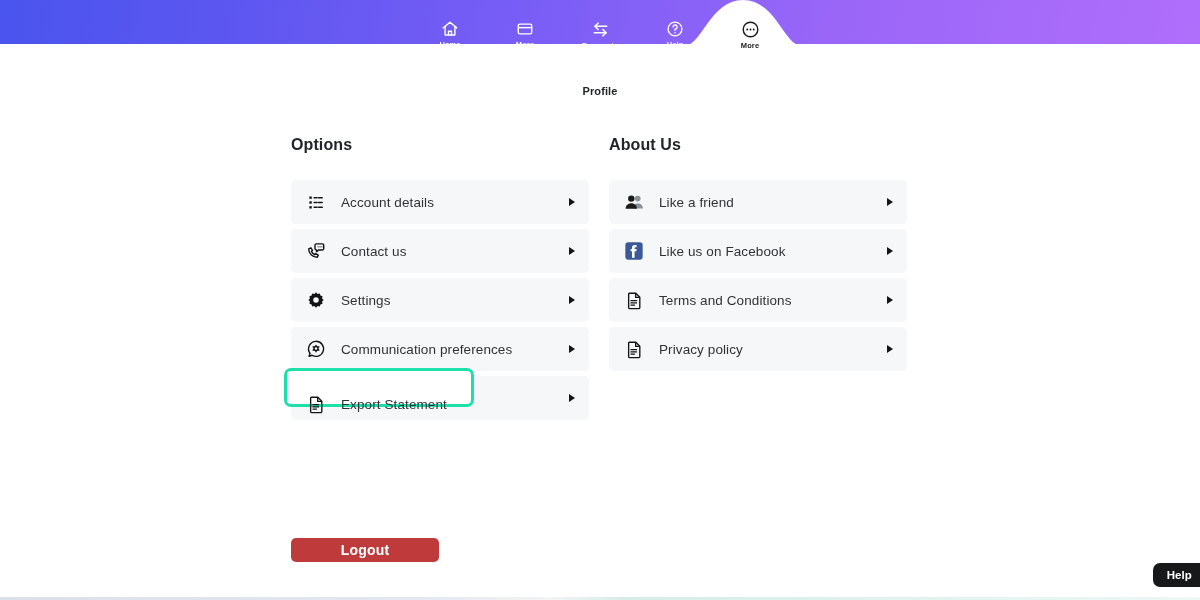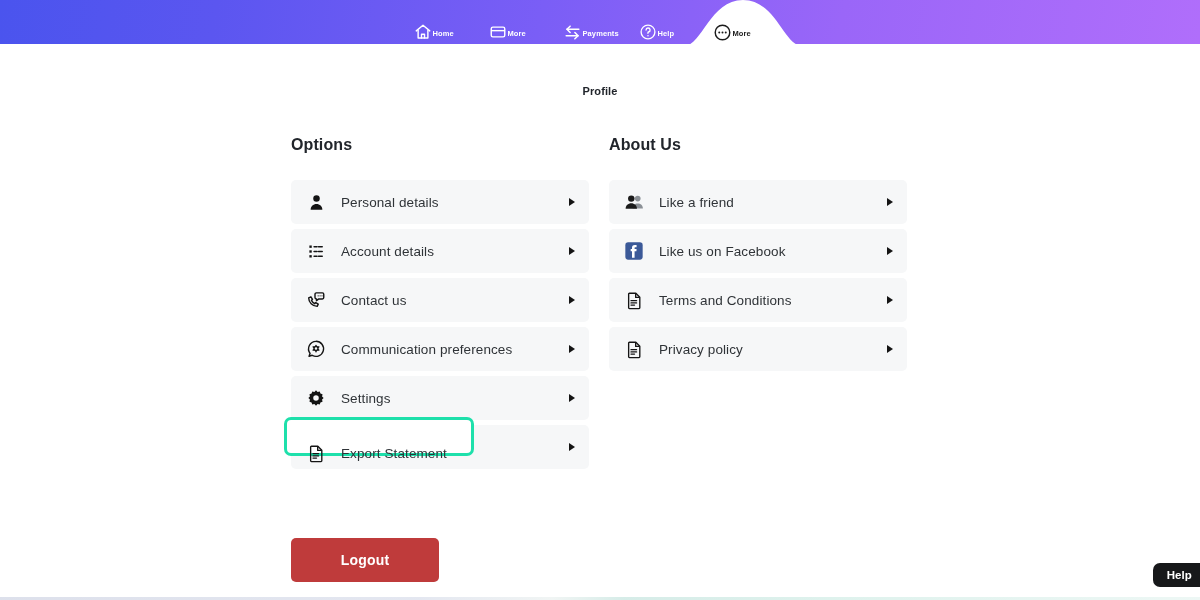--- a/index.html
+++ b/index.html
@@ -35,21 +35,21 @@
     display: flex;
     justify-content: center;
     align-items: flex-start;
     z-index: 4;
   }
 
   .nav-item {
     width: 75px;
     height: 44px;
     display: flex;
-    flex-direction: row;
+    flex-direction: column;
     align-items: center;
     justify-content: flex-start;
     padding-top: 20px;
     cursor: pointer;
     position: relative;
   }
 
   .nav-icon {
     width: 20px;
     height: 20px;
@@ -178,21 +178,21 @@
 
   .row.highlighted .row-icon,
   .row.highlighted .row-label { position: relative; z-index: 4; margin-top: 12px; }
 
   
   .logout-btn {
     position: absolute;
     left: 291px;
     top: 538px;
     width: 148px;
-    height: 44px;
+    height: 24px;
     background: #bf3b3b;
     border: none;
     border-radius: 5px;
     color: #ffffff;
     font-family: "Liberation Sans", sans-serif;
     font-size: 14px;
     font-weight: bold;
     letter-spacing: 0.2px;
     cursor: pointer;
   }
@@ -295,30 +295,20 @@
 
 <div class="page-title">Profile</div>
 
 <div class="columns">
 
   <div class="col col-left">
     <div class="col-heading">Options</div>
 
     <div class="rows">
 
-      <div class="row">
-        <span class="row-icon">
-          <svg width="19" height="19" viewBox="0 0 24 24" fill="#141414">
-            <circle cx="12" cy="7" r="4.1"></circle>
-            <path d="M4.6 21c0-4.2 3.3-7.1 7.4-7.1s7.4 2.9 7.4 7.1z"></path>
-          </svg>
-        </span>
-        <span class="row-label">Personal details</span>
-        <span class="row-chev"></span>
-      </div>
 
       <div class="row">
         <span class="row-icon">
           <svg width="19" height="19" viewBox="0 0 24 24" fill="none" stroke="#141414" stroke-width="2" stroke-linecap="round">
             <rect x="3" y="4.4" width="3" height="3" fill="#141414" stroke="none"></rect>
             <rect x="3" y="10.5" width="3" height="3" fill="#141414" stroke="none"></rect>
             <rect x="3" y="16.6" width="3" height="3" fill="#141414" stroke="none"></rect>
             <path d="M9 5.9h3.6M14.6 5.9h4.6"></path>
             <path d="M9 12h3.6M14.6 12h4.6"></path>
             <path d="M9 18.1h3.6M14.6 18.1h4.6"></path>
@@ -338,38 +328,38 @@
             <circle cx="16.9" cy="7" r=".72" fill="#141414" stroke="none"></circle>
             <circle cx="19.2" cy="7" r=".72" fill="#141414" stroke="none"></circle>
           </svg>
         </span>
         <span class="row-label">Contact us</span>
         <span class="row-chev"></span>
       </div>
 
       <div class="row">
         <span class="row-icon">
+          <svg width="18" height="18" viewBox="0 0 24 24" fill="#141414">
+            <path d="M12 1.8l2.1 2.1 2.9-.6.9 2.8 2.8.9-.6 2.9 2.1 2.1-2.1 2.1.6 2.9-2.8.9-.9 2.8-2.9-.6L12 22.2l-2.1-2.1-2.9.6-.9-2.8-2.8-.9.6-2.9L1.8 12l2.1-2.1-.6-2.9 2.8-.9.9-2.8 2.9.6z"></path>
+            <circle cx="12" cy="12" r="3.7" fill="#f6f7f8"></circle>
+          </svg>
+        </span>
+        <span class="row-label">Settings</span>
+        <span class="row-chev"></span>
+      </div>
+
+      <div class="row">
+        <span class="row-icon">
           <svg width="20" height="20" viewBox="0 0 24 24" fill="none" stroke="#141414" stroke-width="1.7" stroke-linejoin="round">
             <path d="M12 2.8a9 9 0 1 1-4.6 16.7l-3.7 1.2 1.2-3.5A9 9 0 0 1 12 2.8z"></path>
             <circle cx="12" cy="11.4" r="2.4"></circle>
             <path d="M12 7.6v1.2M12 14v1.2M8.6 9.4l1 .6M14.4 12.8l1 .6M8.6 13.4l1-.6M14.4 10l1-.6" stroke-linecap="round"></path>
           </svg>
         </span>
         <span class="row-label">Communication preferences</span>
-        <span class="row-chev"></span>
-      </div>
-
-      <div class="row">
-        <span class="row-icon">
-          <svg width="18" height="18" viewBox="0 0 24 24" fill="#141414">
-            <path d="M12 1.8l2.1 2.1 2.9-.6.9 2.8 2.8.9-.6 2.9 2.1 2.1-2.1 2.1.6 2.9-2.8.9-.9 2.8-2.9-.6L12 22.2l-2.1-2.1-2.9.6-.9-2.8-2.8-.9.6-2.9L1.8 12l2.1-2.1-.6-2.9 2.8-.9.9-2.8 2.9.6z"></path>
-            <circle cx="12" cy="12" r="3.7" fill="#f6f7f8"></circle>
-          </svg>
-        </span>
-        <span class="row-label">Settings</span>
         <span class="row-chev"></span>
       </div>
 
       <div class="row highlighted">
         <span class="hl-box"></span>
         <span class="row-icon">
           <svg width="19" height="19" viewBox="0 0 24 24" fill="none" stroke="#141414" stroke-width="1.7" stroke-linejoin="round">
             <path d="M5.6 2.8h8.1l5 5v13.4a1 1 0 0 1-1 1H5.6a1 1 0 0 1-1-1V3.8a1 1 0 0 1 1-1z"></path>
             <path d="M13.5 2.9v5.2h5.1"></path>
             <path d="M7.6 12.2h7M7.6 15h7M7.6 17.8h4.4" stroke-linecap="round"></path>

